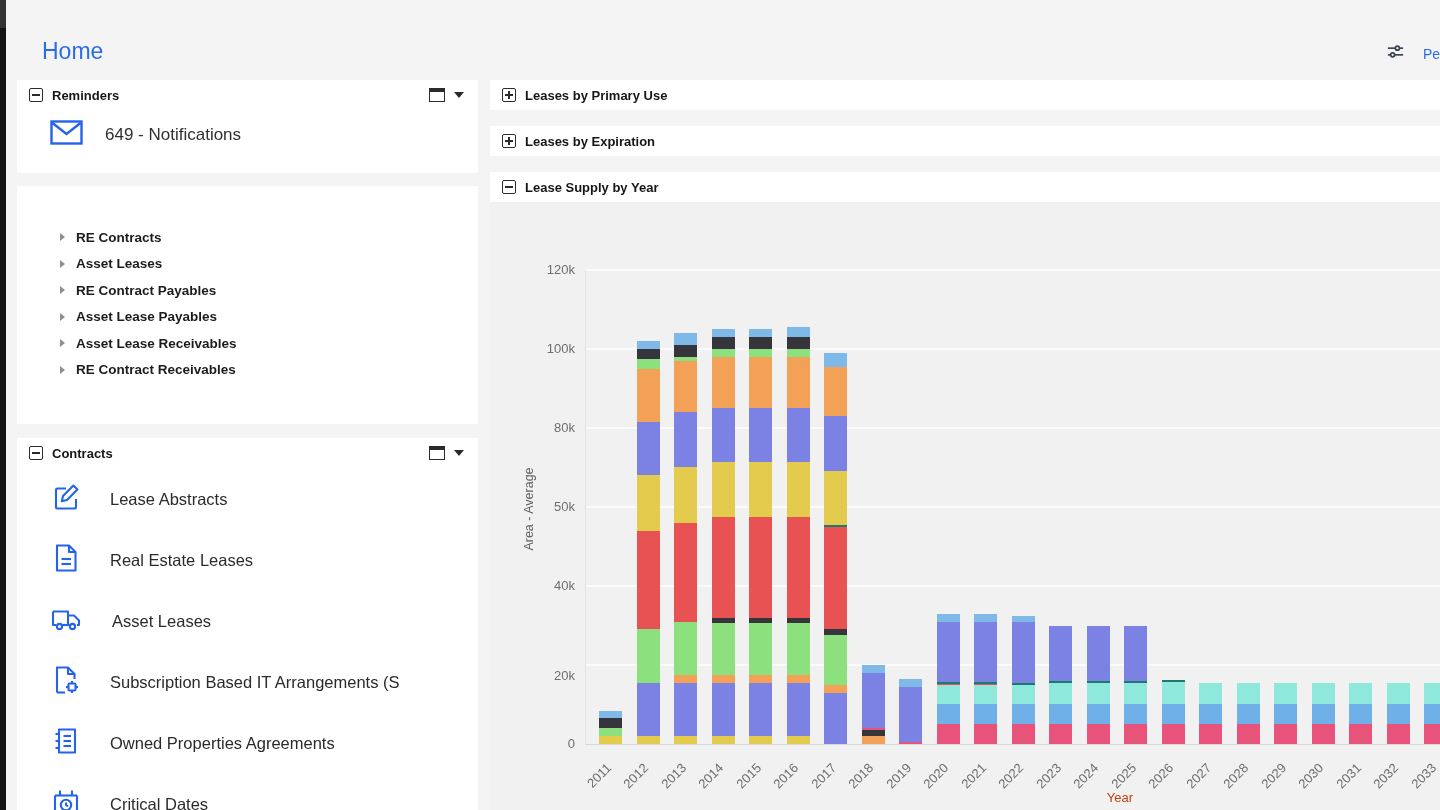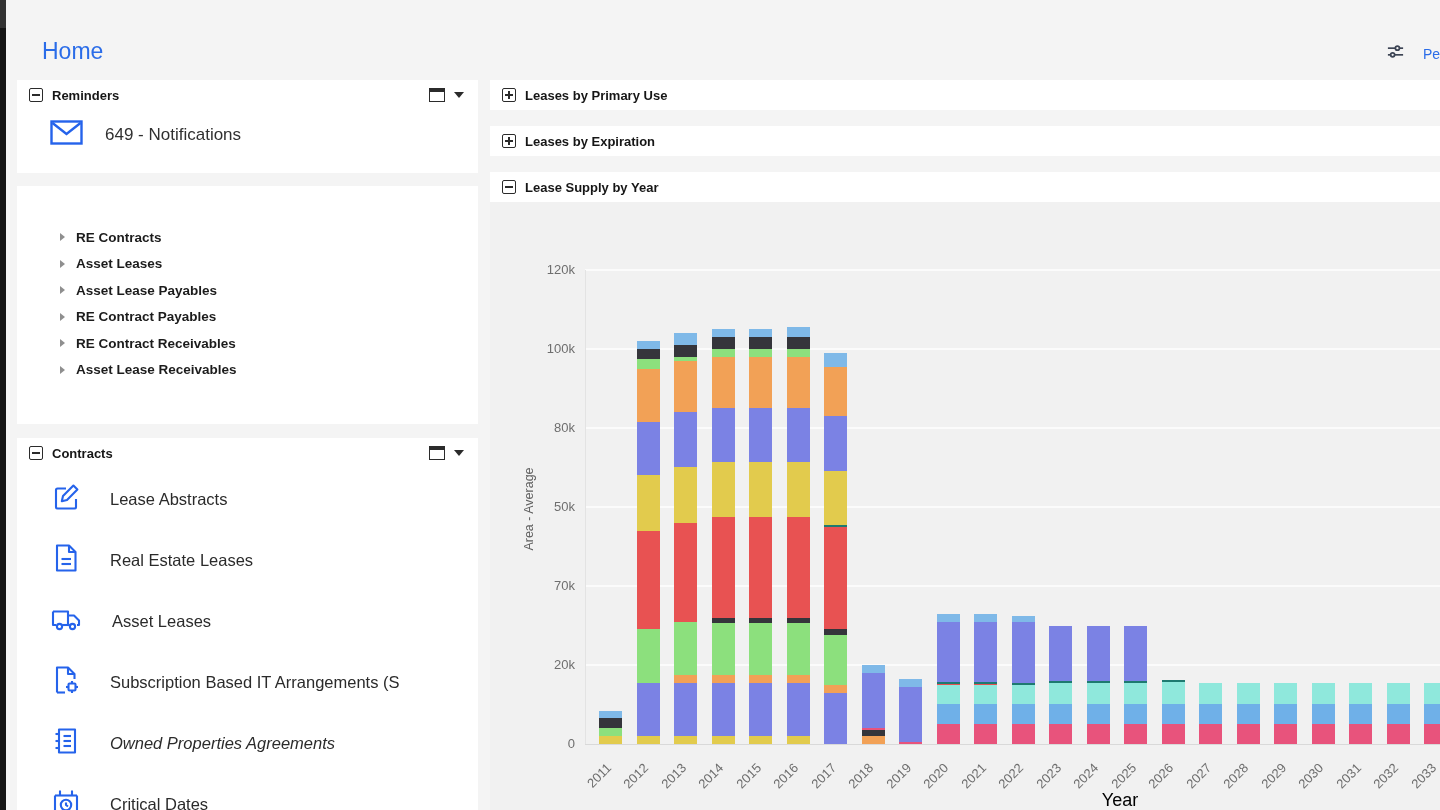--- a/index.html
+++ b/index.html
@@ -39,21 +39,21 @@
   .ct-item svg{flex:none;}
 
   
   .chart-body{position:absolute;left:490px;top:202px;width:966px;height:608px;background:#f1f1f1;overflow:visible;}
   .gridline{position:absolute;left:95px;right:0;height:2px;background:#fbfbfb;}
   .baseline{position:absolute;left:95px;right:0;height:1px;background:#d9d9d9;}
   .vaxis{position:absolute;width:1px;background:#e3e3e3;}
   .ytick{position:absolute;left:15px;width:70px;text-align:right;font-size:13px;color:#6e6e6e;}
   .ylabel{position:absolute;font-size:12.5px;color:#5f5f5f;transform:rotate(-90deg);white-space:nowrap;}
   .xlab{position:absolute;width:46px;text-align:right;font-size:13px;color:#6e6e6e;transform:rotate(-45deg);transform-origin:100% 50%;white-space:nowrap;}
-  .xaxis-title{position:absolute;font-size:18px;color:#000000;}
+  .xaxis-title{position:absolute;font-size:13px;color:#c2410c;}
   .bar{position:absolute;display:flex;flex-direction:column-reverse;width:23px;cursor:pointer;}
   .bar div{width:100%;}
 </style>
 </head>
 <body>
 
 <div class="left-strip">
     <div class="top"></div>
   </div>
 
@@ -95,33 +95,33 @@
       <div class="rm-item">
         <span class="caret-right"></span>
         <span>RE Contracts</span>
       </div>
       <div class="rm-item">
         <span class="caret-right"></span>
         <span>Asset Leases</span>
       </div>
       <div class="rm-item">
         <span class="caret-right"></span>
+        <span>RE Contract Payables</span>
+      </div>
+      <div class="rm-item">
+        <span class="caret-right"></span>
         <span>Asset Lease Payables</span>
       </div>
       <div class="rm-item">
         <span class="caret-right"></span>
-        <span>RE Contract Payables</span>
+        <span>Asset Lease Receivables</span>
       </div>
       <div class="rm-item">
         <span class="caret-right"></span>
         <span>RE Contract Receivables</span>
-      </div>
-      <div class="rm-item">
-        <span class="caret-right"></span>
-        <span>Asset Lease Receivables</span>
       </div>
     </div>
 </div>
 
 <div class="panel" style="left:17px;top:438px;width:461px;height:372px;">
   <div class="phead">
     <span class="sq-icon"></span>
     <span class="ptitle">Contracts</span>
     <span class="spacer"></span>
     <span class="win-icon"></span>
@@ -161,21 +161,21 @@
             <path d="M18 3.5V10h6.5"></path>
             <path d="M7 28.5h8"></path>
             <rect x="18.5" y="19.5" width="7" height="7" rx="1"></rect>
             <line x1="22" y1="17" x2="22" y2="19.5"></line>
             <line x1="22" y1="26.5" x2="22" y2="29"></line>
             <line x1="16" y1="23" x2="18.5" y2="23"></line>
             <line x1="25.5" y1="23" x2="28" y2="23"></line>
           </svg></span>
         <span class="lbl">Subscription Based IT Arrangements (S</span>
       </div>
-      <div class="ct-item" style="top: 281px; font-style: italic;">
+      <div class="ct-item" style="top: 281px;">
         <span><svg width="32" height="32" viewBox="0 0 32 32" fill="none" stroke="#2563eb" stroke-width="2.1" stroke-linejoin="round">
             <rect x="9" y="4.5" width="16" height="23"></rect>
             <line x1="13.5" y1="11" x2="21" y2="11"></line>
             <line x1="13.5" y1="16" x2="21" y2="16"></line>
             <line x1="13.5" y1="21" x2="21" y2="21"></line>
             <line x1="5.5" y1="9" x2="9" y2="9"></line>
             <line x1="5.5" y1="16" x2="9" y2="16"></line>
             <line x1="5.5" y1="23" x2="9" y2="23"></line>
           </svg></span>
         <span class="lbl">Owned Properties Agreements</span>
@@ -209,23 +209,23 @@
 
 <div class="panel" style="left:490px;top:172px;width:966px;height:30px;">
   <div class="phead">
     <span class="sq-icon"></span>
     <span class="ptitle">Lease Supply by Year</span>
   </div>
 </div>
 <div class="chart-body" id="chart">
     <div class="ytick" style="top: 534px;">0</div>
     <div class="gridline" style="top: 462px;"></div>
-    <div class="ytick" style="top: 455px;">20k</div>
+    <div class="ytick" style="top: 466px;">20k</div>
     <div class="gridline" style="top: 383px;"></div>
-    <div class="ytick" style="top: 376px;">70k</div>
+    <div class="ytick" style="top: 376px;">40k</div>
     <div class="gridline" style="top: 304px;"></div>
     <div class="ytick" style="top: 297px;">50k</div>
     <div class="gridline" style="top: 225px;"></div>
     <div class="ytick" style="top: 218px;">80k</div>
     <div class="gridline" style="top: 146px;"></div>
     <div class="ytick" style="top: 139px;">100k</div>
     <div class="gridline" style="top: 67px;"></div>
     <div class="ytick" style="top: 60px;">120k</div>
     <div class="baseline" style="top: 542px;"></div>
     <div class="vaxis" style="left: 95px; top: 68px; height: 474px;"></div>

